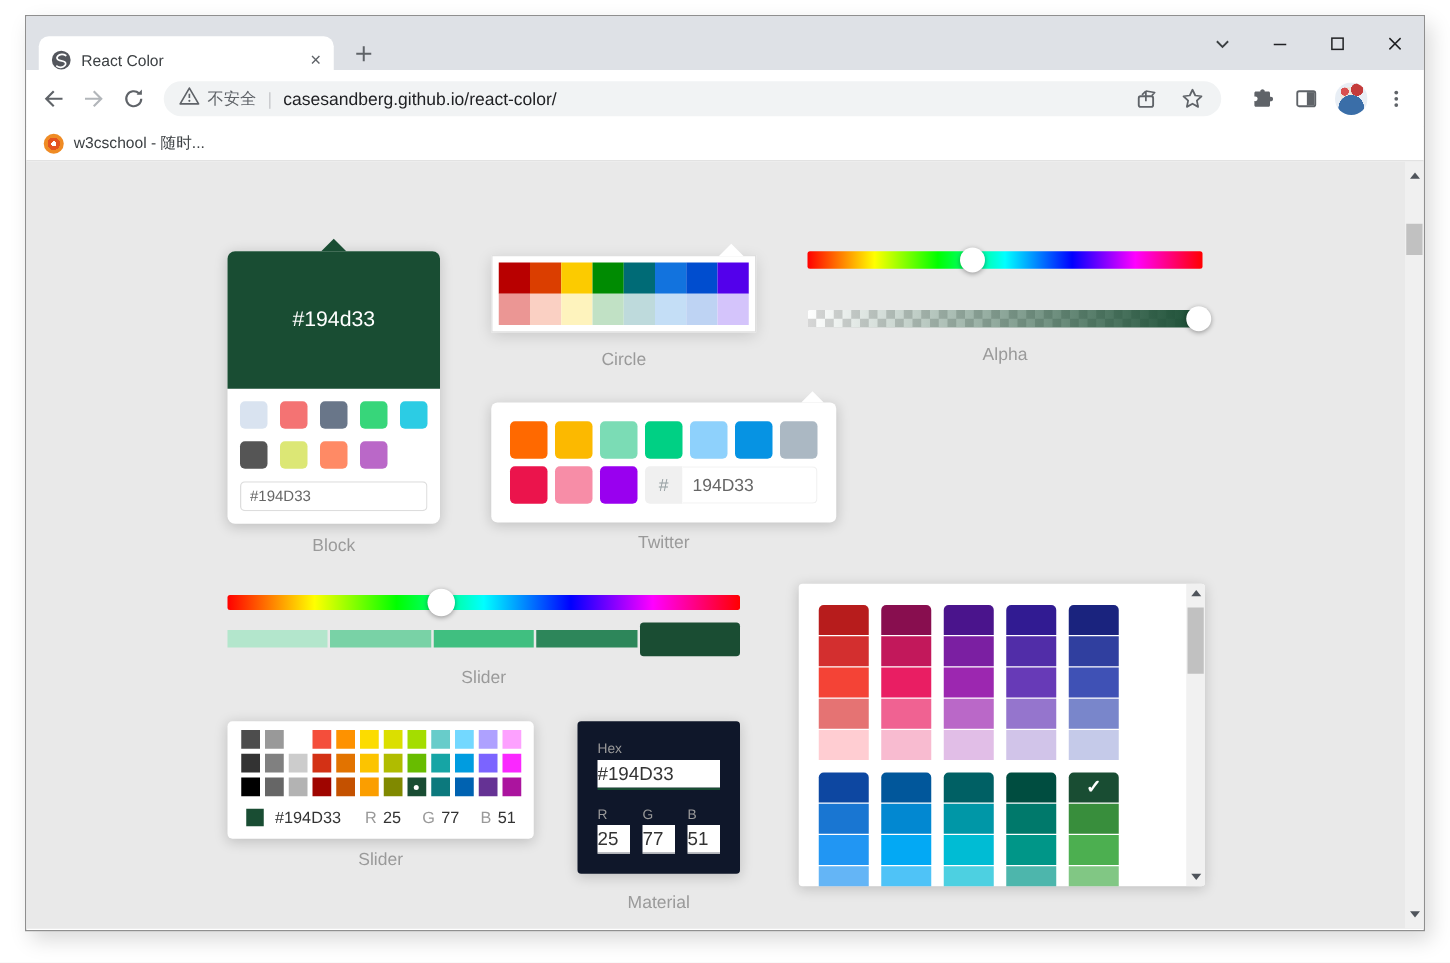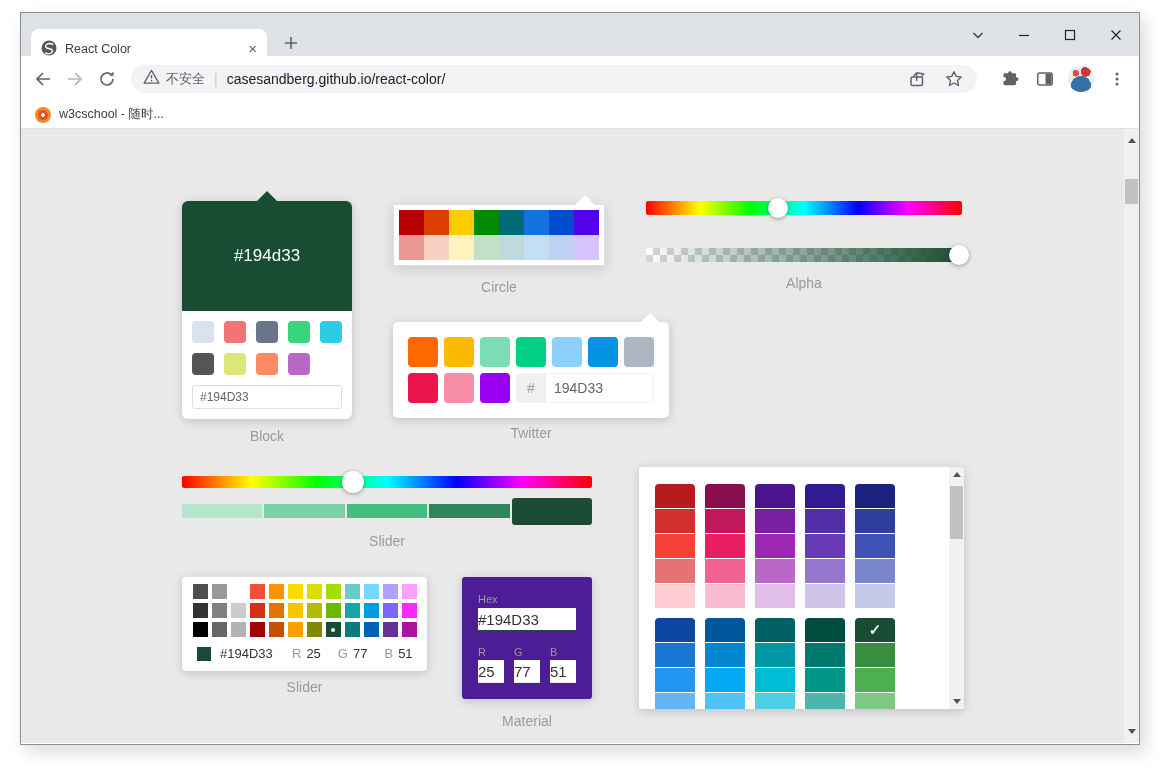--- a/index.html
+++ b/index.html
@@ -137,21 +137,21 @@
   .compact-footer { display:flex; align-items:center; margin-top:9px; padding-left:9px;
     font-size:13px; color:#333; }
   .compact-chip { width:14px; height:14px; margin-right:9px; flex:none; }
   .compact-hex { width:72px; }
   .cf-label { color:#999; margin-right:5px; }
   .cf-group { display:flex; align-items:center; margin-right:17px; }
   .compact-wrap .picker-label { margin-top:8px; }
 
   
   .material-wrap { position:absolute; left:441px; top:448px; width:130px; }
-  .material-card { background:#4c1d95; border-radius:3px; box-shadow:0 2px 10px rgba(0,0,0,.18);
+  .material-card { background:#0f172a; border-radius:3px; box-shadow:0 2px 10px rgba(0,0,0,.18);
     padding:16px; }
   .mat-label { font-size:11px; color:#999; display:block; }
   .mat-input { width:100%; border:0; outline:none; font-size:15px; color:#333;
     height:22px; padding:0; font-family:inherit; }
   .mat-hex-wrap { border-bottom:2px solid #194D33; margin-top:3px; }
   .mat-rgb { display:flex; gap:10px; margin-top:14px; }
   .mat-field { flex:1; }
   .mat-field .underline { border-bottom:1px solid #e8e8e8; margin-top:2px; }
   .material-wrap .picker-label { margin-top:14px; }
 

